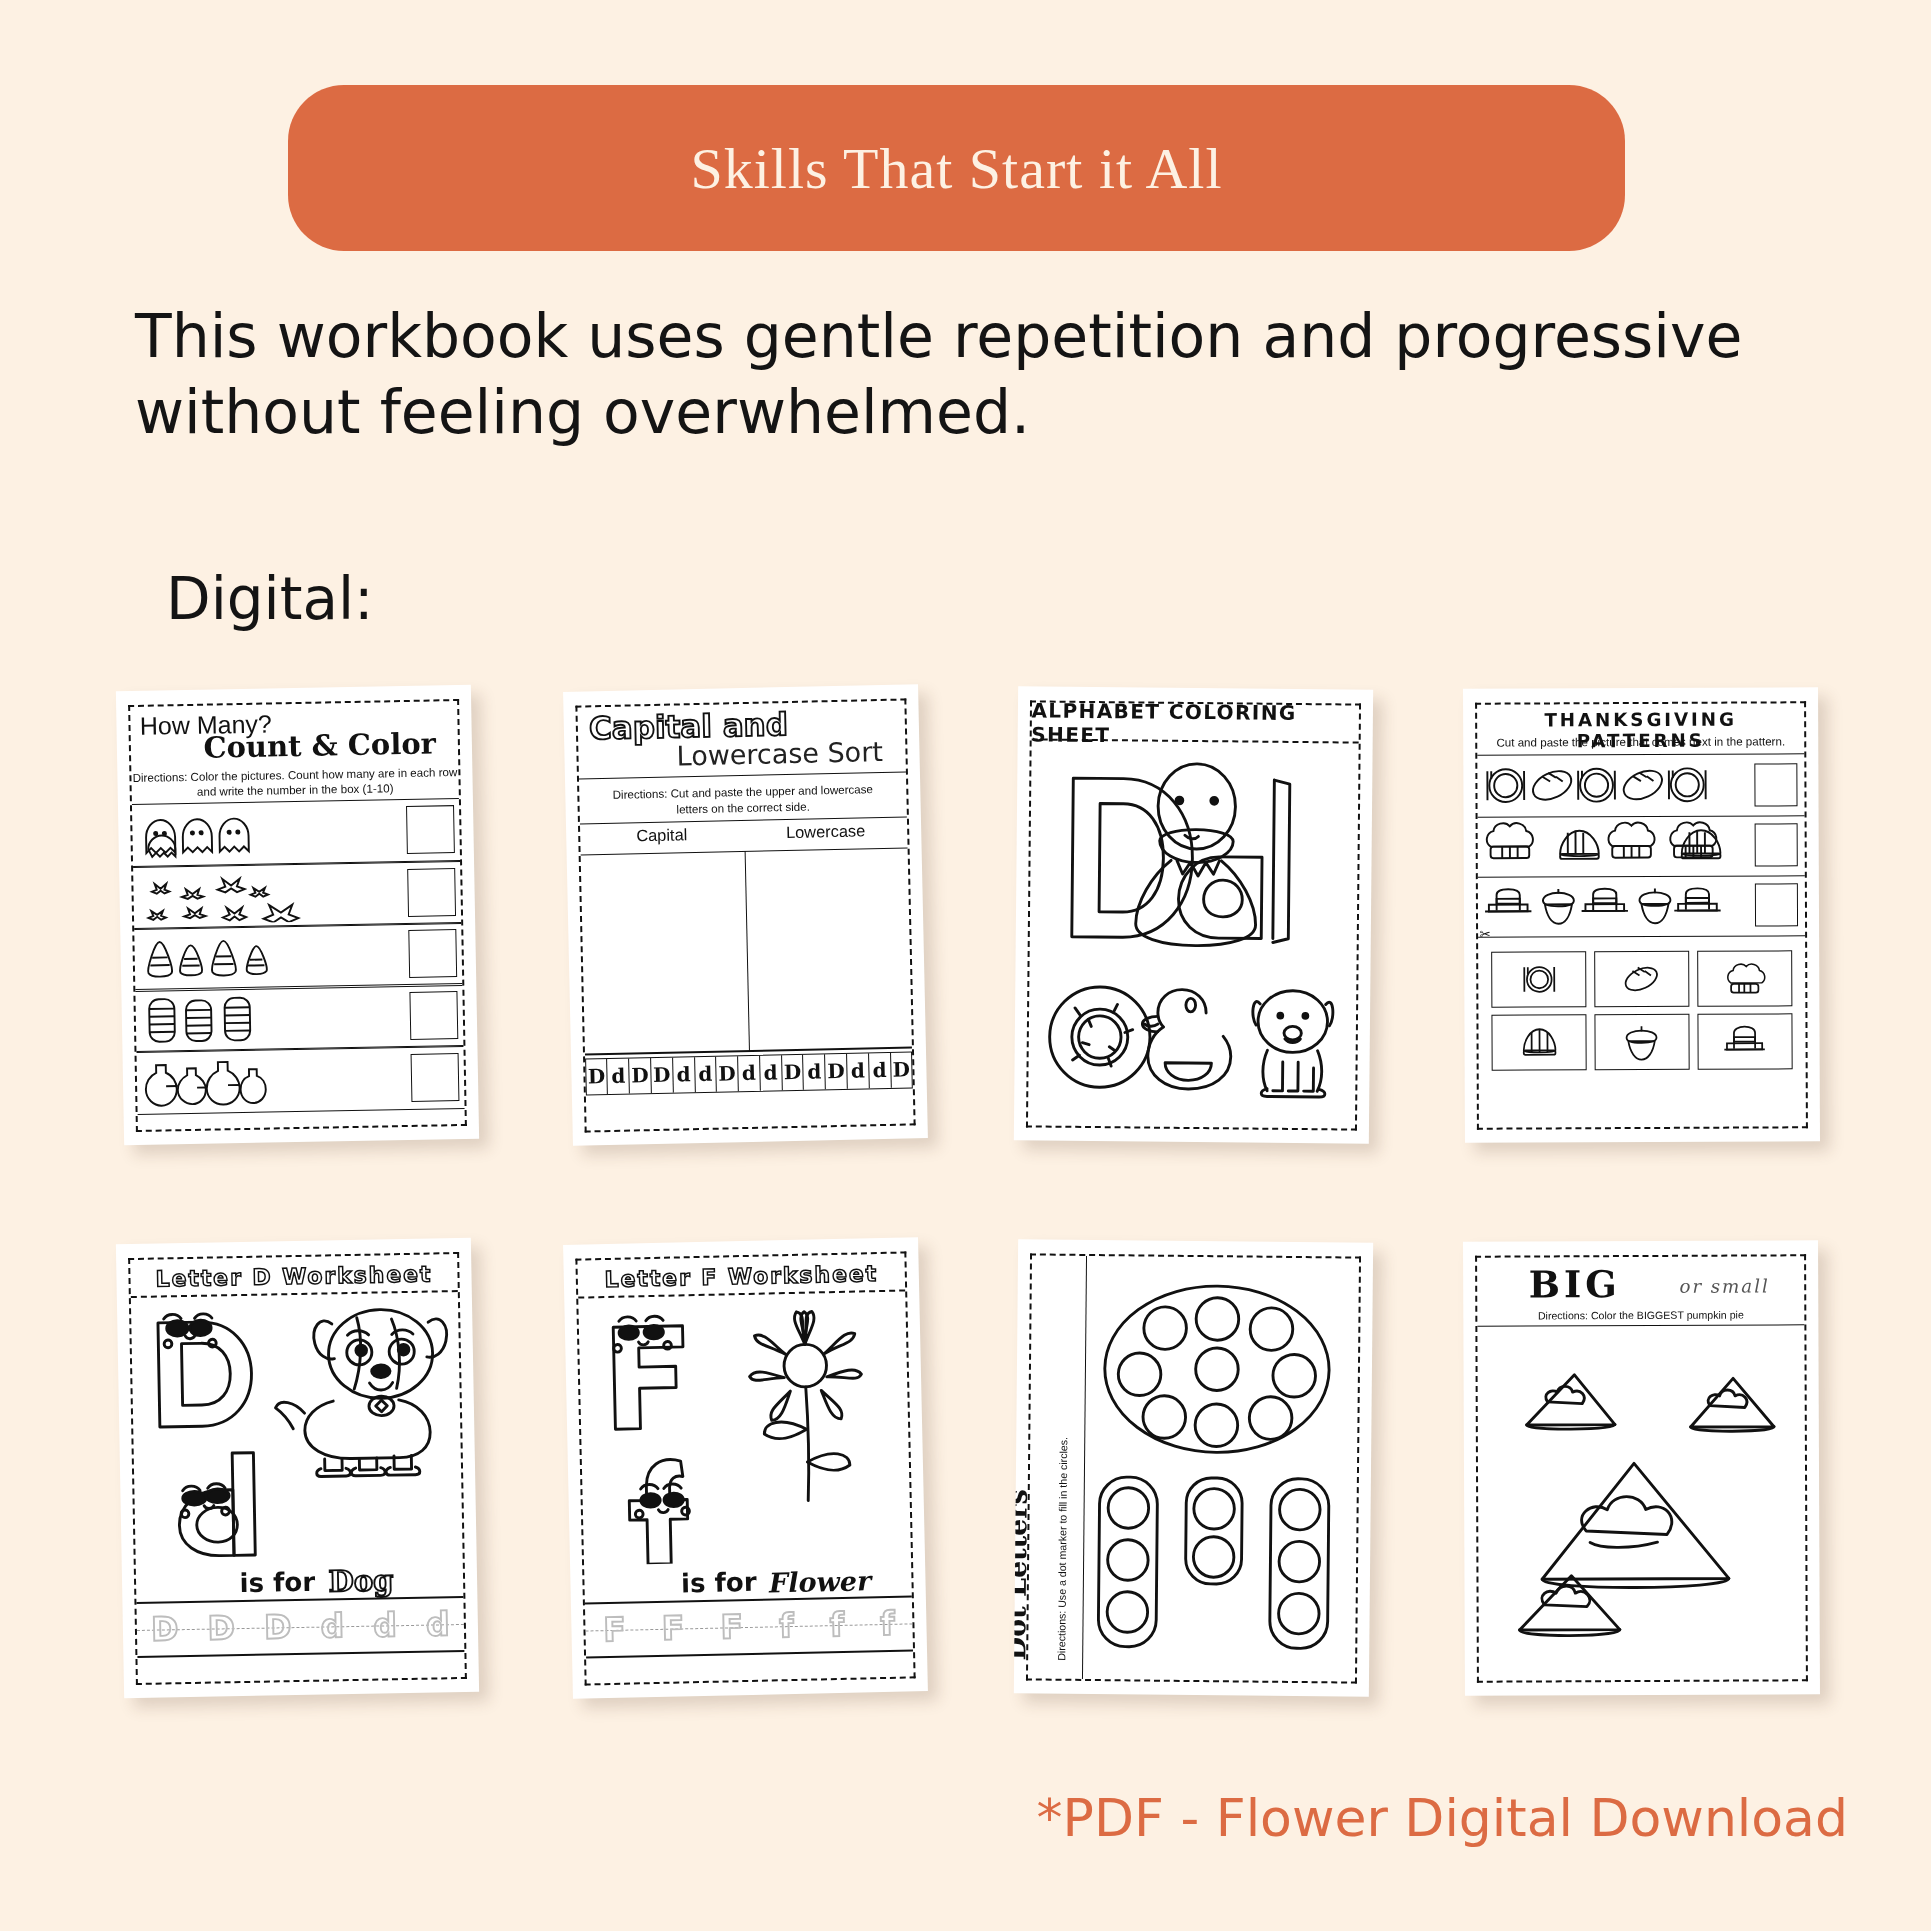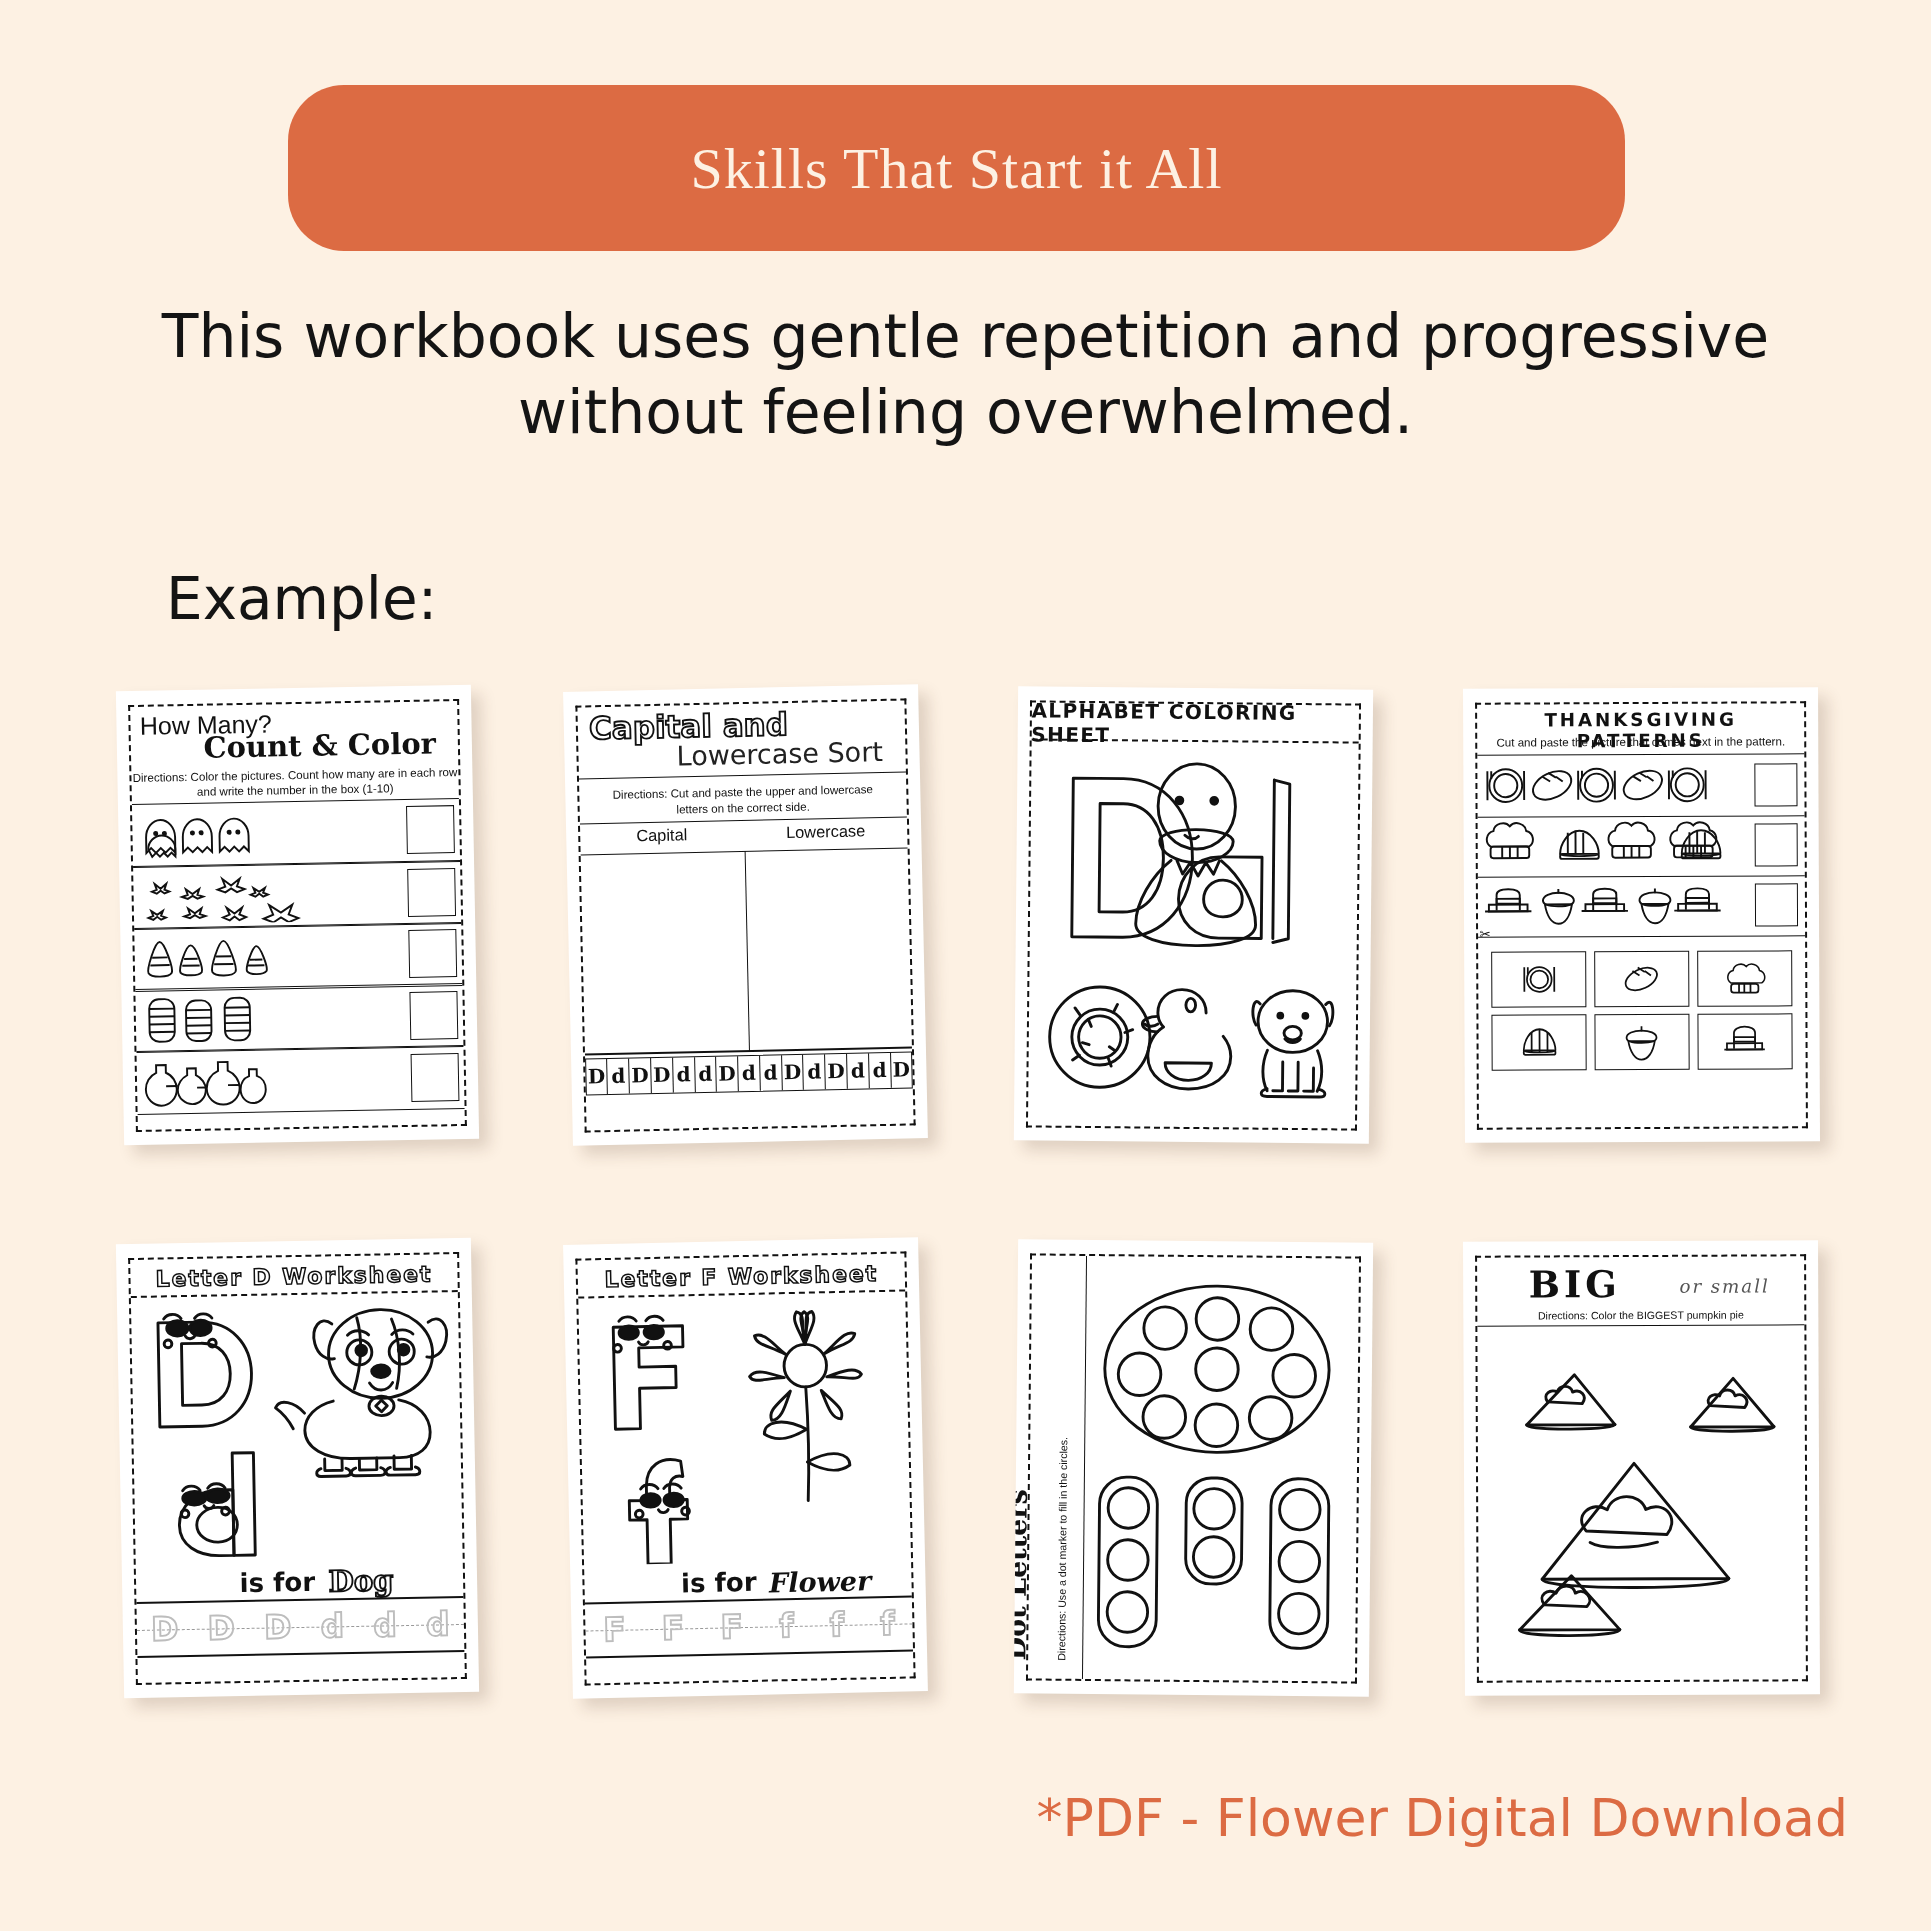--- a/index.html
+++ b/index.html
@@ -17,21 +17,21 @@
     display:flex;align-items:center;justify-content:center;
   }
   .banner-title{
     color:#FDF1E3;font-size:58px;letter-spacing:1px;
     font-family:Liberation Serif, serif;font-weight:400;
     white-space:nowrap;
   }
   
   .intro{
     position:absolute;left:135px;top:299px;width:1661px;
-    text-align:center;color:#141414;
+    text-align:left;color:#141414;
     font-size:60px;line-height:1.26;
     font-family:"DejaVu Sans", sans-serif;
   }
   
   .example-label{
     position:absolute;left:166px;top:565px;
     font-size:58px;color:#141414;
     font-family:"DejaVu Sans", sans-serif;
   }
   
@@ -71,21 +71,21 @@
 
 <div class="banner">
   <div class="banner-title">Skills That Start it All</div>
 </div>
 
 <div class="intro">
   <div>This workbook uses gentle repetition and progressive</div>
   <div>without feeling overwhelmed.</div>
 </div>
 
-<div class="example-label">Example:</div>
+<div class="example-label">Digital:</div>
 
 <div class="sheet r1 c1 tilt-a">
   <div class="sheet-inner">
     <div style="position:absolute;left:9.7px;top:5.8px;font-size:25px;font-weight:400;color:#111;font-family:'Liberation Sans',sans-serif">How Many?</div>
     <div style="position:absolute;left:73px;top:25px;font-size:29px;font-weight:700;color:#111;font-family:'DejaVu Serif',serif">Count &amp; Color</div>
     <div style="position:absolute;left:0;right:0;top:64px;font-size:11.6px;text-align:center;color:#111;font-family:'Liberation Sans',sans-serif">Directions: Color the pictures. Count how many are in each row</div>
     <div style="position:absolute;left:0;right:0;top:79px;font-size:11.6px;text-align:center;color:#111;font-family:'Liberation Sans',sans-serif">and write the number in the box (1-10)</div>
 
     <div style="position:absolute;left:0;right:0;top:97px;bottom:3.9px;">
 

